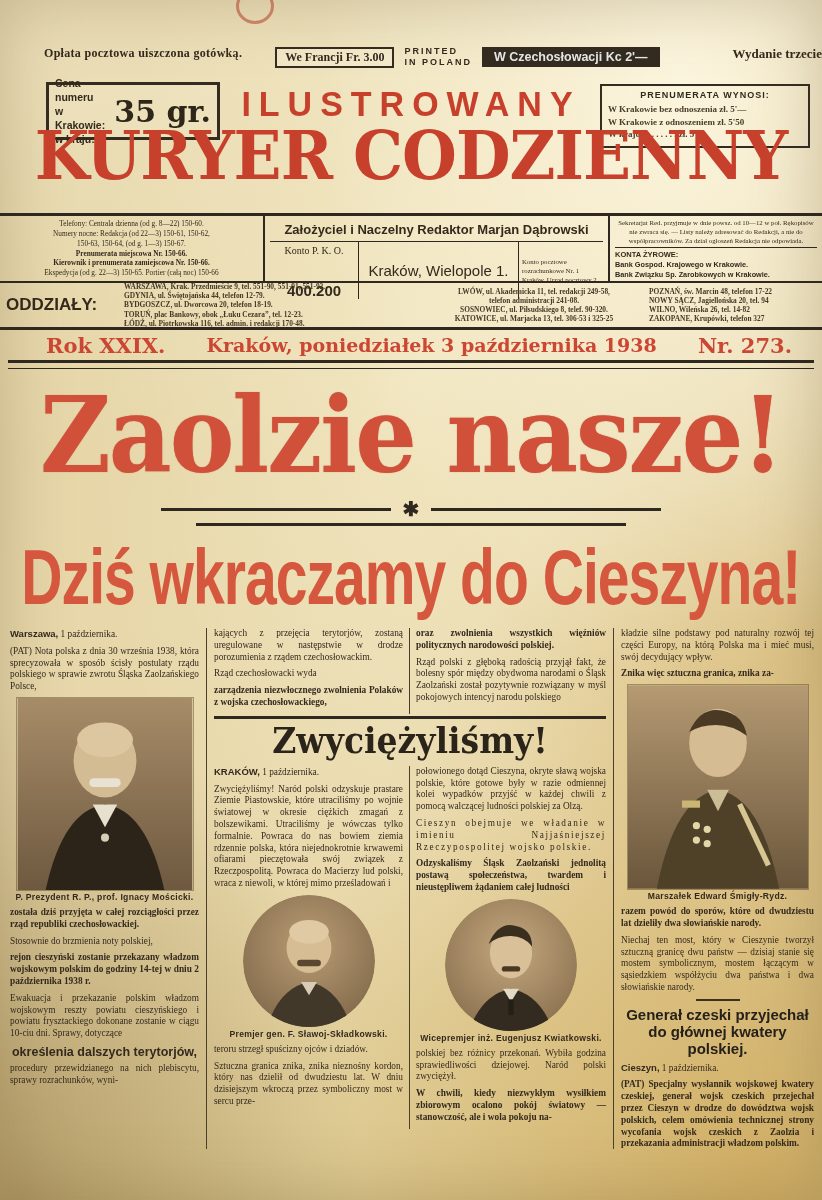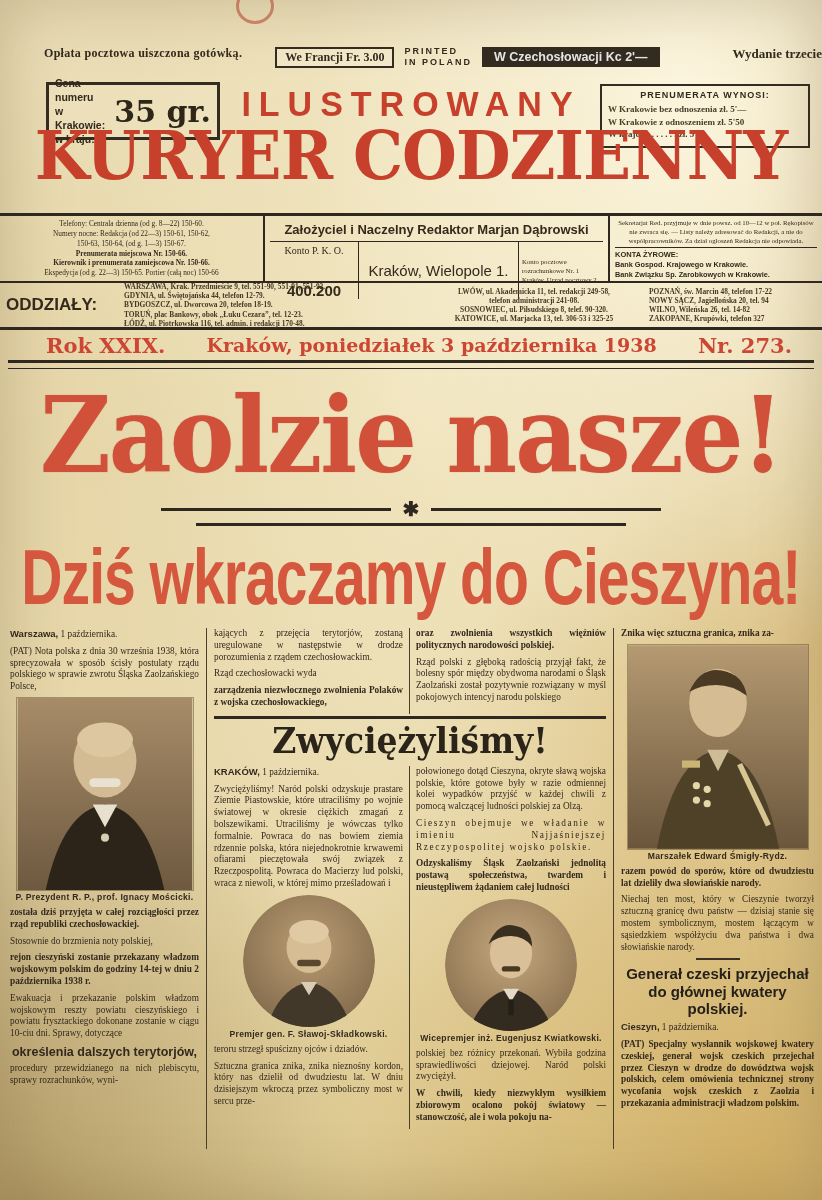--- a/index.html
+++ b/index.html
@@ -311,20 +311,21 @@
           </svg>
           <div class="caption">Wicepremjer inż. Eugenjusz Kwiatkowski.</div>
 
           <p>polskiej bez różnicy przekonań. Wybiła godzina sprawiedliwości dziejowej. Naród polski zwyciężył.</p>
           <p class="bold">W chwili, kiedy niezwykłym wysiłkiem zbiorowym ocalono pokój światowy — stanowczość, ale i wola pokoju na-</p>
         </div>
       </div>
     </div>
 
     <div class="colB">
+      <p>kładzie silne podstawy pod naturalny rozwój tej części Europy, na którą Polska ma i mieć musi, swój decydujący wpływ.</p>
       <p class="bold">Znika więc sztuczna granica, znika za-</p>
 
       <svg class="photo" width="180" height="204" viewBox="0 0 100 113">
         <defs>
           <linearGradient id="bgD" x1="0" y1="0" x2="0" y2="1">
             <stop offset="0" stop-color="#b59a72"></stop>
               <stop offset="1" stop-color="#6b563c"></stop>
           </linearGradient>
         </defs>
         <rect width="100" height="113" fill="url(#bgD)"></rect>

